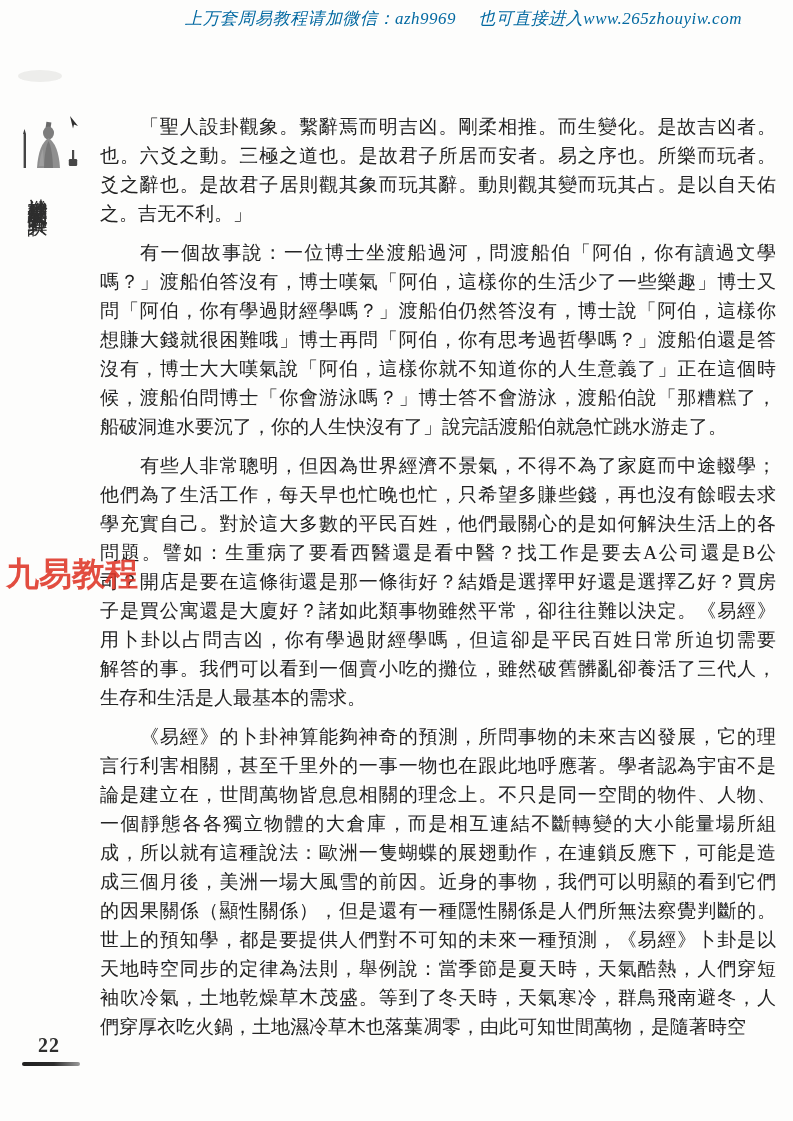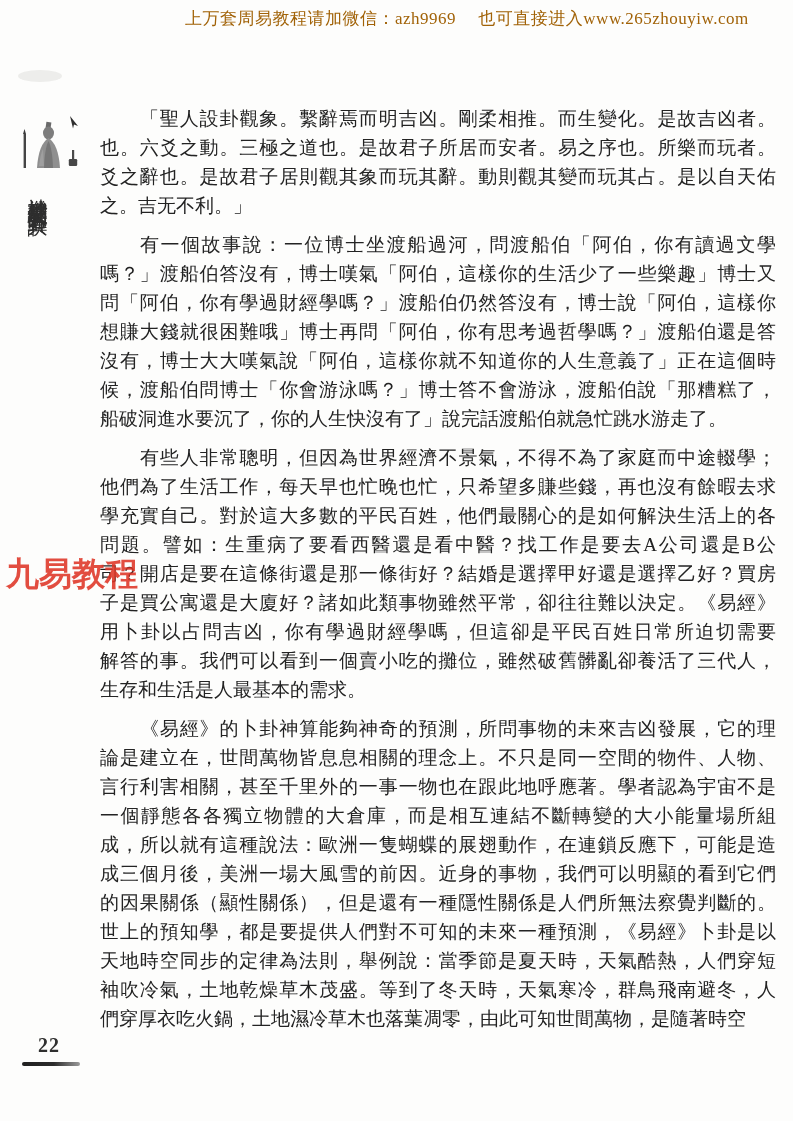--- a/index.html
+++ b/index.html
@@ -16,23 +16,24 @@
     overflow: hidden;
     color: #262626;
   }
   
   .header-promo {
     position: absolute;
     left: 185px;
     top: 7px;
     font-size: 17px;
     letter-spacing: 0.5px;
-    color: #a16207;
+    color: #0369a1;
     font-family: "Liberation Serif", "DejaVu Serif", serif;
     white-space: nowrap;
+    font-style: italic;
   }
   
   .smudge {
     position: absolute;
     left: 18px;
     top: 70px;
     width: 44px;
     height: 12px;
     background: #e9e9e6;
     border-radius: 50%;
@@ -76,21 +77,21 @@
   .body-text {
     position: absolute;
     left: 100px;
     top: 104px;
     width: 676px;
     font-size: 19px;
     line-height: 29px;
     color: #232323;
     z-index: 2;
   }
-  .para { margin: 0 0 10px 0; }
+  .para { margin: 8px 0 10px 0; }
   .tline {
     text-align: justify;
     text-align-last: justify;
     text-justify: inter-character;
     white-space: normal;
   }
   .para .tline:last-child { text-align-last: left; }
   .tline.first { text-indent: 2.1em; }
   
   .pagenum {
@@ -173,22 +174,22 @@
         <div class="tline">學充實自己。對於這大多數的平民百姓，他們最關心的是如何解決生活上的各</div>
         <div class="tline">問題。譬如：生重病了要看西醫還是看中醫？找工作是要去A公司還是B公</div>
         <div class="tline">司？開店是要在這條街還是那一條街好？結婚是選擇甲好還是選擇乙好？買房</div>
         <div class="tline">子是買公寓還是大廈好？諸如此類事物雖然平常，卻往往難以決定。《易經》</div>
         <div class="tline">用卜卦以占問吉凶，你有學過財經學嗎，但這卻是平民百姓日常所迫切需要</div>
         <div class="tline">解答的事。我們可以看到一個賣小吃的攤位，雖然破舊髒亂卻養活了三代人，</div>
         <div class="tline">生存和生活是人最基本的需求。</div>
       </div>
       <div class="para">
         <div class="tline first">《易經》的卜卦神算能夠神奇的預測，所問事物的未來吉凶發展，它的理</div>
+        <div class="tline">言行利害相關，甚至千里外的一事一物也在跟此地呼應著。學者認為宇宙不是</div>
         <div class="tline">論是建立在，世間萬物皆息息相關的理念上。不只是同一空間的物件、人物、</div>
-        <div class="tline">言行利害相關，甚至千里外的一事一物也在跟此地呼應著。學者認為宇宙不是</div>
         <div class="tline">一個靜態各各獨立物體的大倉庫，而是相互連結不斷轉變的大小能量場所組</div>
         <div class="tline">成，所以就有這種說法：歐洲一隻蝴蝶的展翅動作，在連鎖反應下，可能是造</div>
         <div class="tline">成三個月後，美洲一場大風雪的前因。近身的事物，我們可以明顯的看到它們</div>
         <div class="tline">的因果關係（顯性關係），但是還有一種隱性關係是人們所無法察覺判斷的。</div>
         <div class="tline">世上的預知學，都是要提供人們對不可知的未來一種預測，《易經》卜卦是以</div>
         <div class="tline">天地時空同步的定律為法則，舉例說：當季節是夏天時，天氣酷熱，人們穿短</div>
         <div class="tline">袖吹冷氣，土地乾燥草木茂盛。等到了冬天時，天氣寒冷，群鳥飛南避冬，人</div>
         <div class="tline">們穿厚衣吃火鍋，土地濕冷草木也落葉凋零，由此可知世間萬物，是隨著時空</div>
       </div>
     </div>

